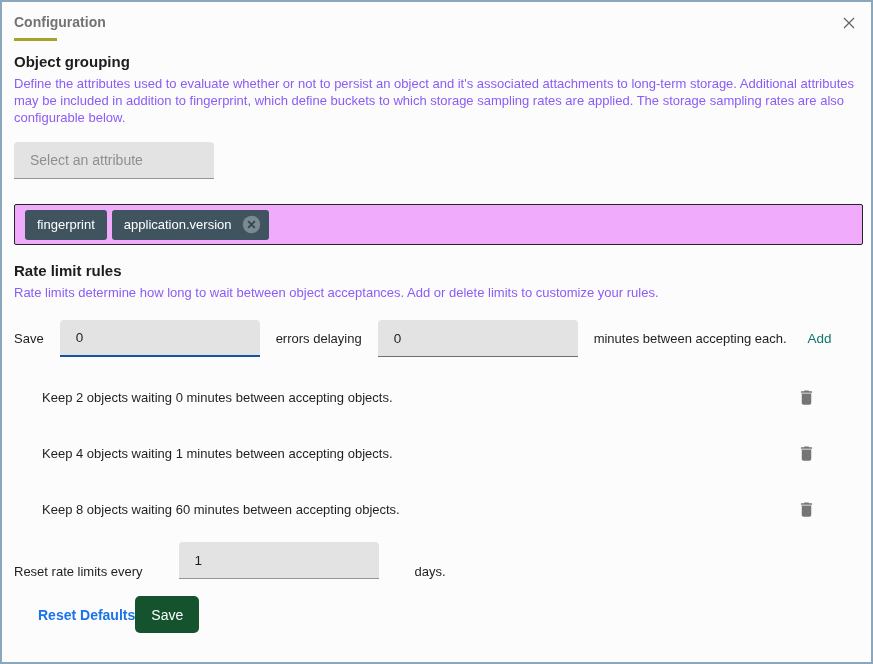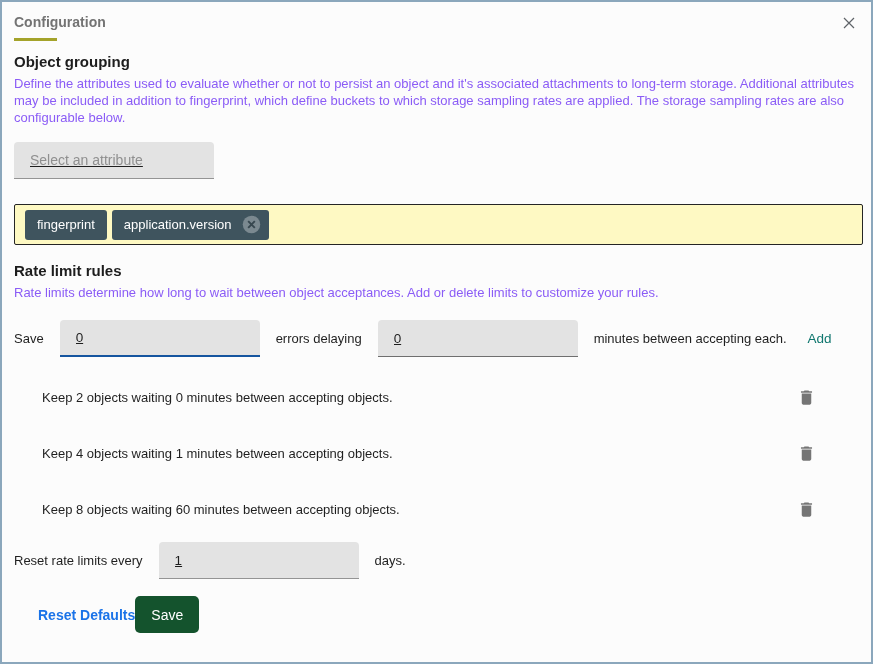--- a/index.html
+++ b/index.html
@@ -45,33 +45,32 @@
     border: none;
     border-bottom: 1px solid #949494;
     border-radius: 4px 4px 0 0;
     height: 37px;
     width: 200px;
     padding: 0 8px 0 16px;
     font-family: "Liberation Sans", sans-serif;
     font-size: 13.5px;
     color: #1f1f1f;
     outline: none;
-    text-decoration: underline;
   }
   .filled-input::placeholder { color: #8f8f8f; opacity: 1; font-size: 14px; }
   .attr-input { margin-top: 16px; }
   .focused { border-bottom: 2px solid #15559f; }
   .dark-underline { border-bottom: 1px solid #6f6f6f; }
 
   
   .tags-box {
     margin-top: 25px;
     width: 849px;
     height: 41px;
-    background: #fef9c3;
+    background: #f0abfc;
     border: 1px solid #252525;
     border-radius: 2px;
     display: flex;
     align-items: center;
     padding: 0 5px;
   }
   .chip {
     display: inline-flex;
     align-items: center;
     height: 30px;
@@ -123,22 +122,23 @@
     padding-right: 41px;
     gap: 41px;
   }
   .rule-text { font-size: 13px; }
   .trash-btn { background: none; border: none; cursor: pointer; line-height: 0; padding: 2px; }
 
   
   .reset-row {
     margin-top: 5px;
     display: flex;
-    align-items: center;
+    align-items: flex-end;
     font-size: 13px;
+    gap: 20px;
   }
 
   
   .footer {
     margin-top: 17px;
     display: flex;
     align-items: center;
   }
   .reset-defaults {
     margin-left: 24px;

